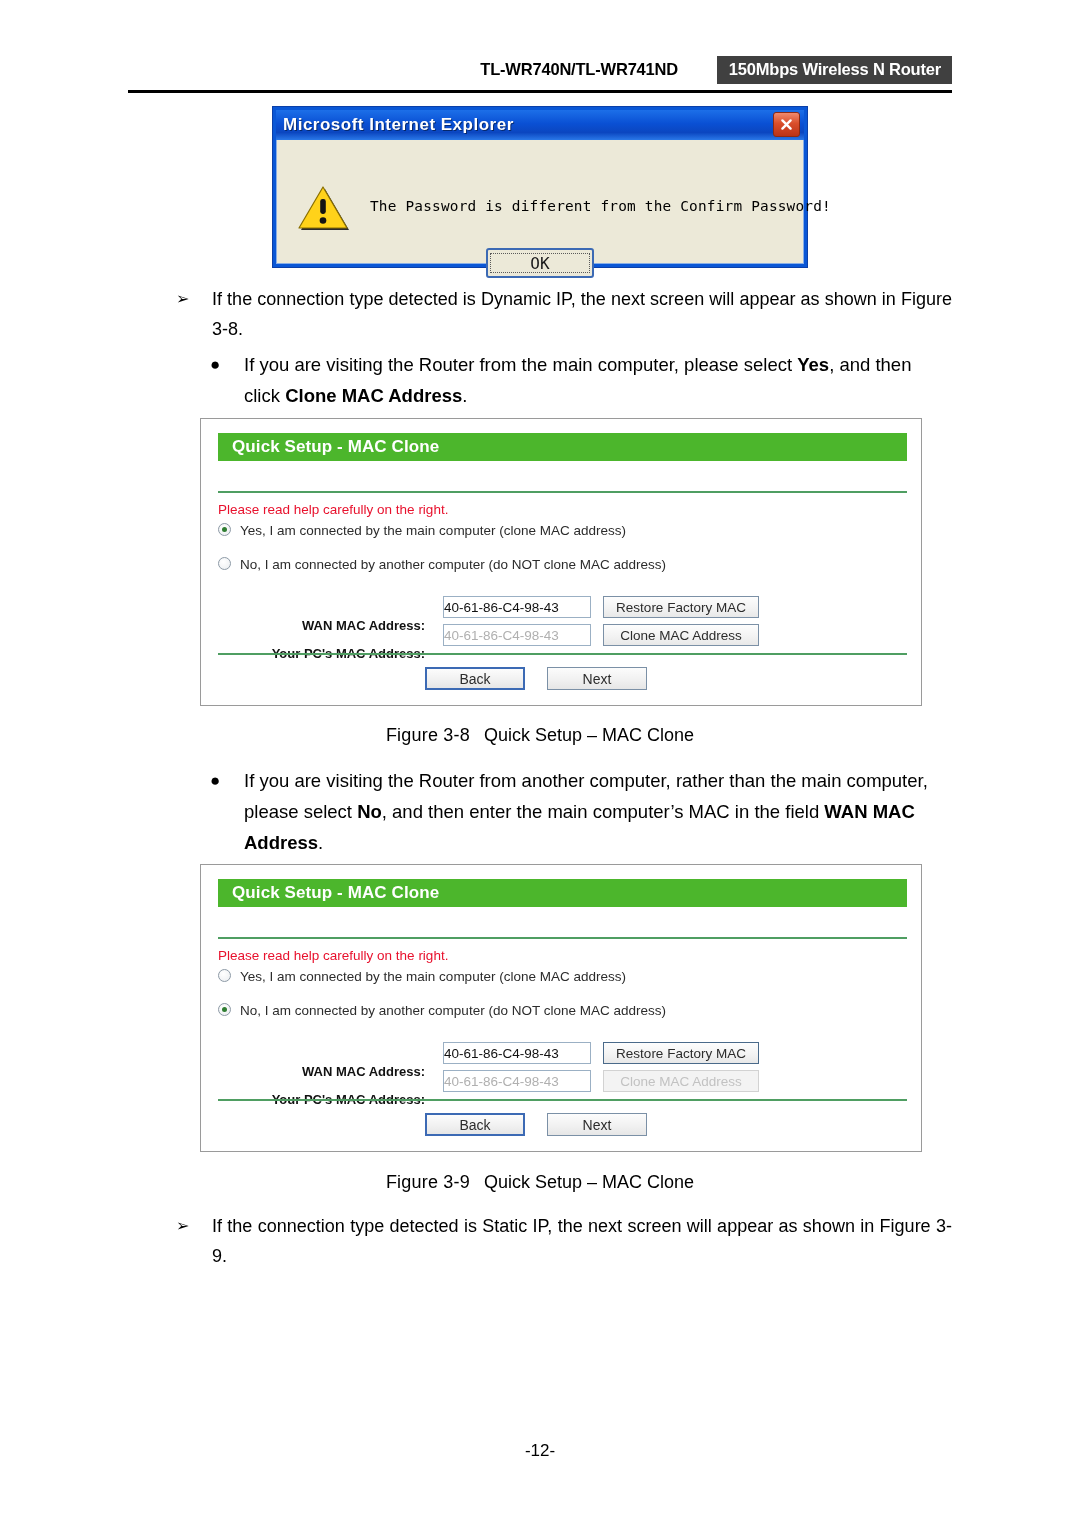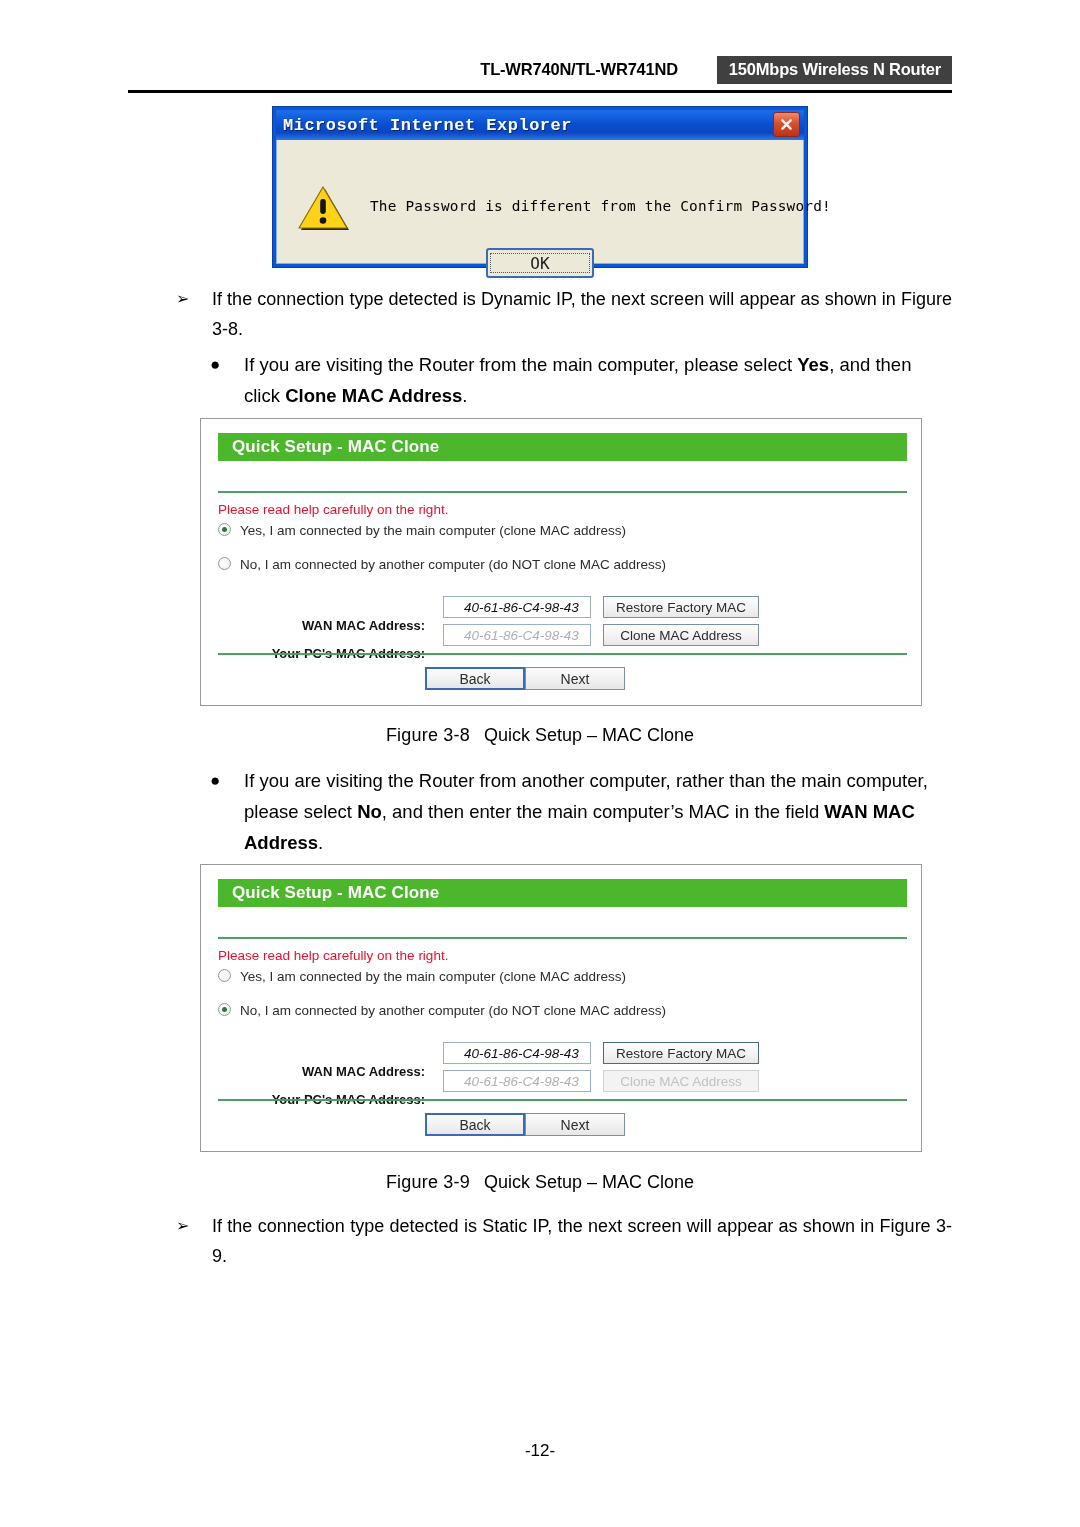--- a/index.html
+++ b/index.html
@@ -68,21 +68,21 @@
   }
   .ie-titlebar {
     position: relative;
     height: 30px;
     background: linear-gradient(to bottom, #1c6fe8 0%, #0a50d4 45%, #0b46c0 75%, #2a78e8 100%);
     display: flex;
     align-items: center;
   }
   .ie-title {
     color: #ffffff;
-    font-family: Liberation Mono, monospace;
+    font-family: Liberation Sans, sans-serif;
     font-size: 17px;
     font-weight: bold;
     letter-spacing: 0.5px;
     padding-left: 7px;
     white-space: nowrap;
     text-shadow: 1px 1px 0 rgba(0,0,0,0.45);
   }
   .ie-close {
     position: absolute;
     right: 4px;
@@ -292,23 +292,22 @@
   }
   .field-input {
     height: 22px;
     border: 1px solid #9bb0c4;
     background: #ffffff;
     box-sizing: border-box;
     font-size: 13.5px;
     color: #111111;
     display: flex;
     align-items: center;
-    padding-left: 20px;
-    white-space: nowrap;
-    font-style: italic;
+    padding-left: 0;
+    white-space: nowrap;
   }
   .field-input.readonly { color: #b0b0b0; }
   .rp-btn {
     height: 22px;
     border: 1px solid #7b90a6;
     background: linear-gradient(to bottom, #fdfdfd 0%, #f2f2f2 60%, #e8e8e8 100%);
     box-sizing: border-box;
     display: flex;
     align-items: center;
     justify-content: center;
@@ -318,20 +317,21 @@
   }
   .rp-btn.disabled {
     color: #c2c2c2;
     border-color: #d2d2d2;
     background: #f3f3f3;
   }
   .rp-btn.dark-border { border: 1px solid #4a6a8a; }
   .rp-footer-btns {
     position: absolute;
     display: flex;
+    gap: 22px;
   }
   .nav-btn {
     width: 100px;
     height: 23px;
     border: 2px solid #3c6ab4;
     background: linear-gradient(to bottom, #fcfcfc 0%, #f0f0f0 60%, #e6e6e6 100%);
     box-sizing: border-box;
     display: flex;
     align-items: center;
     justify-content: center;

